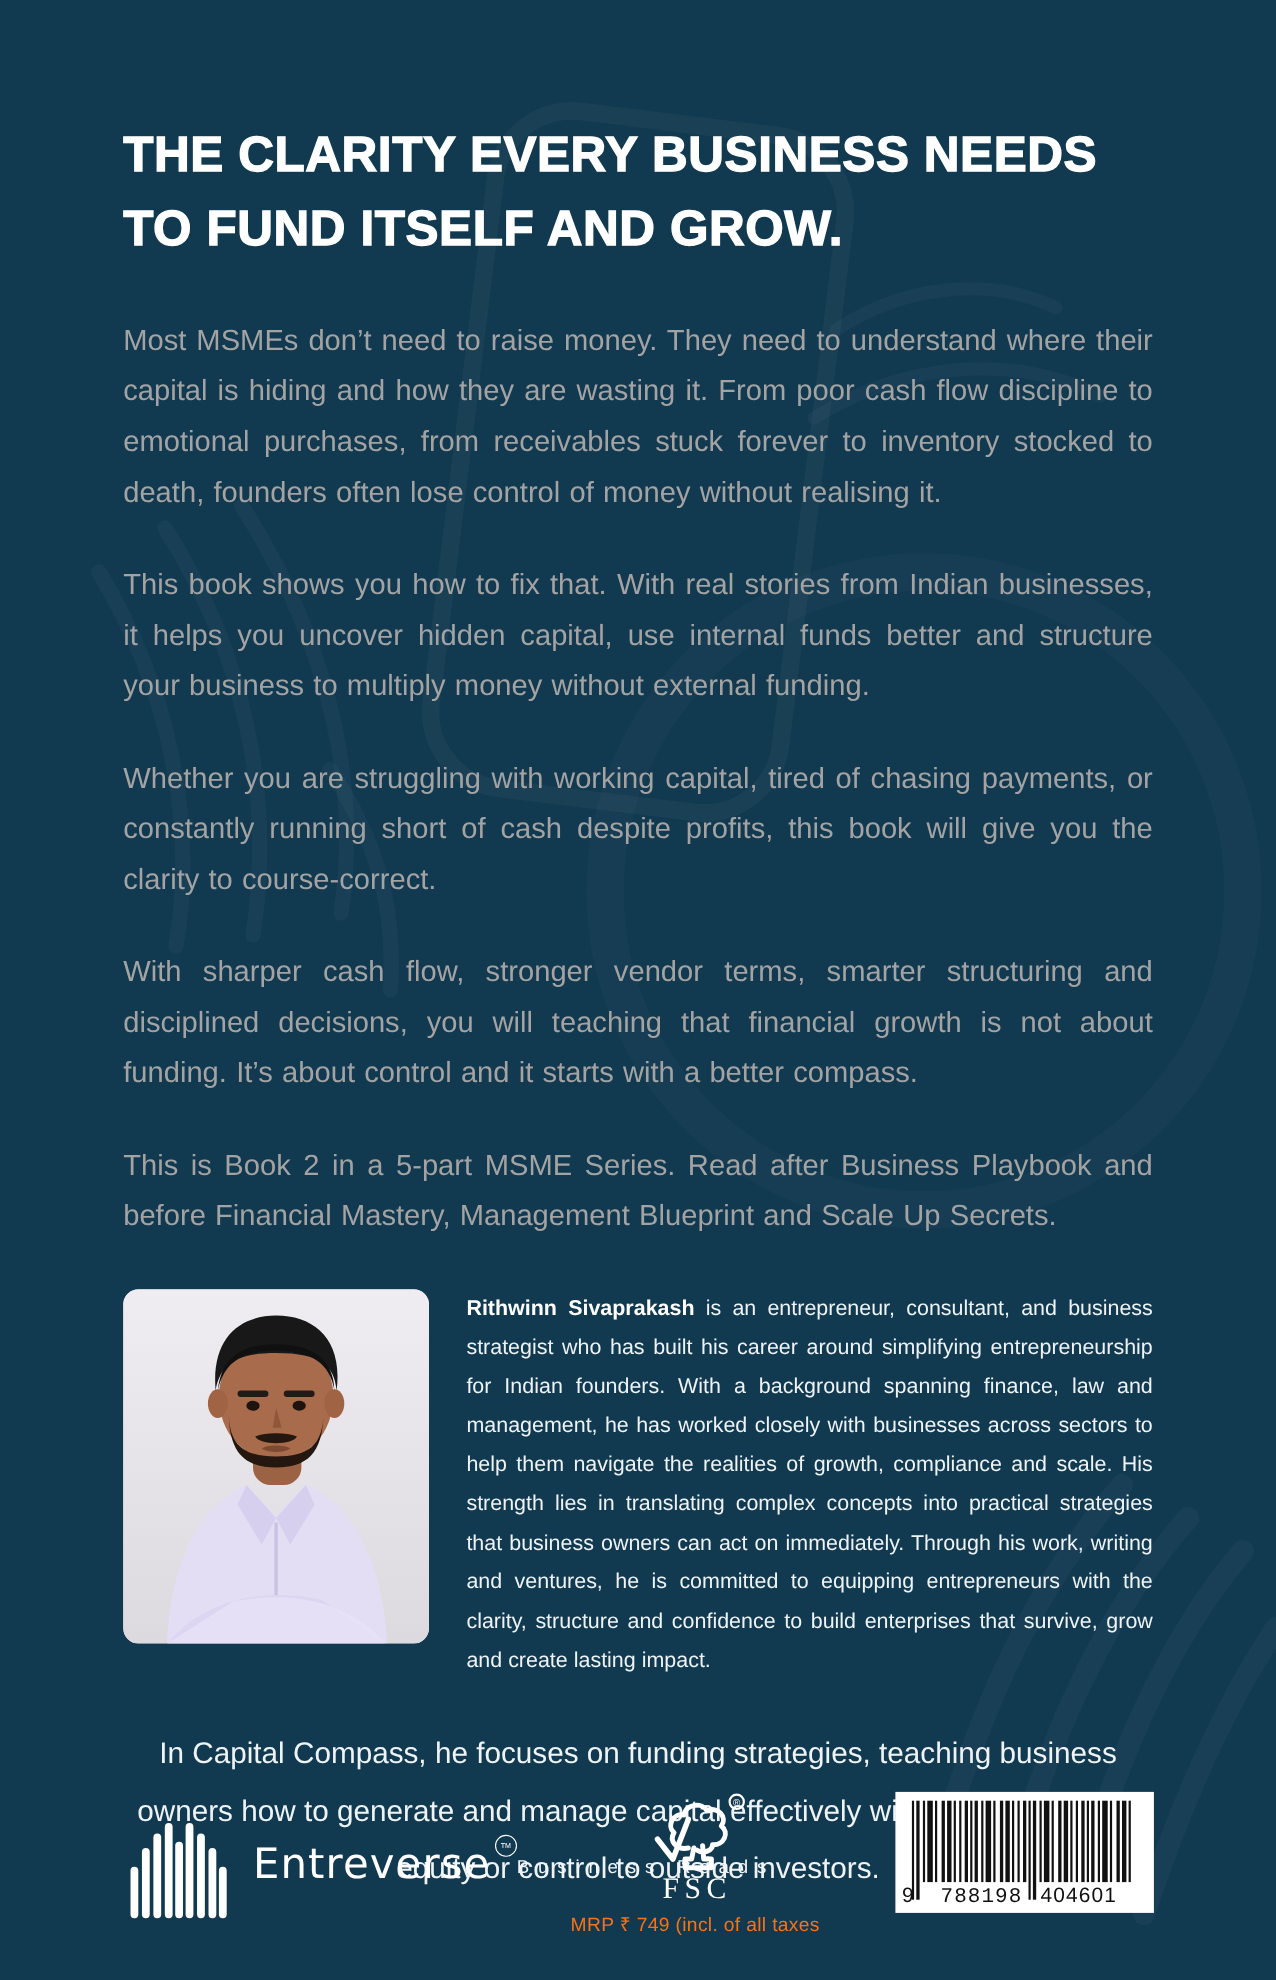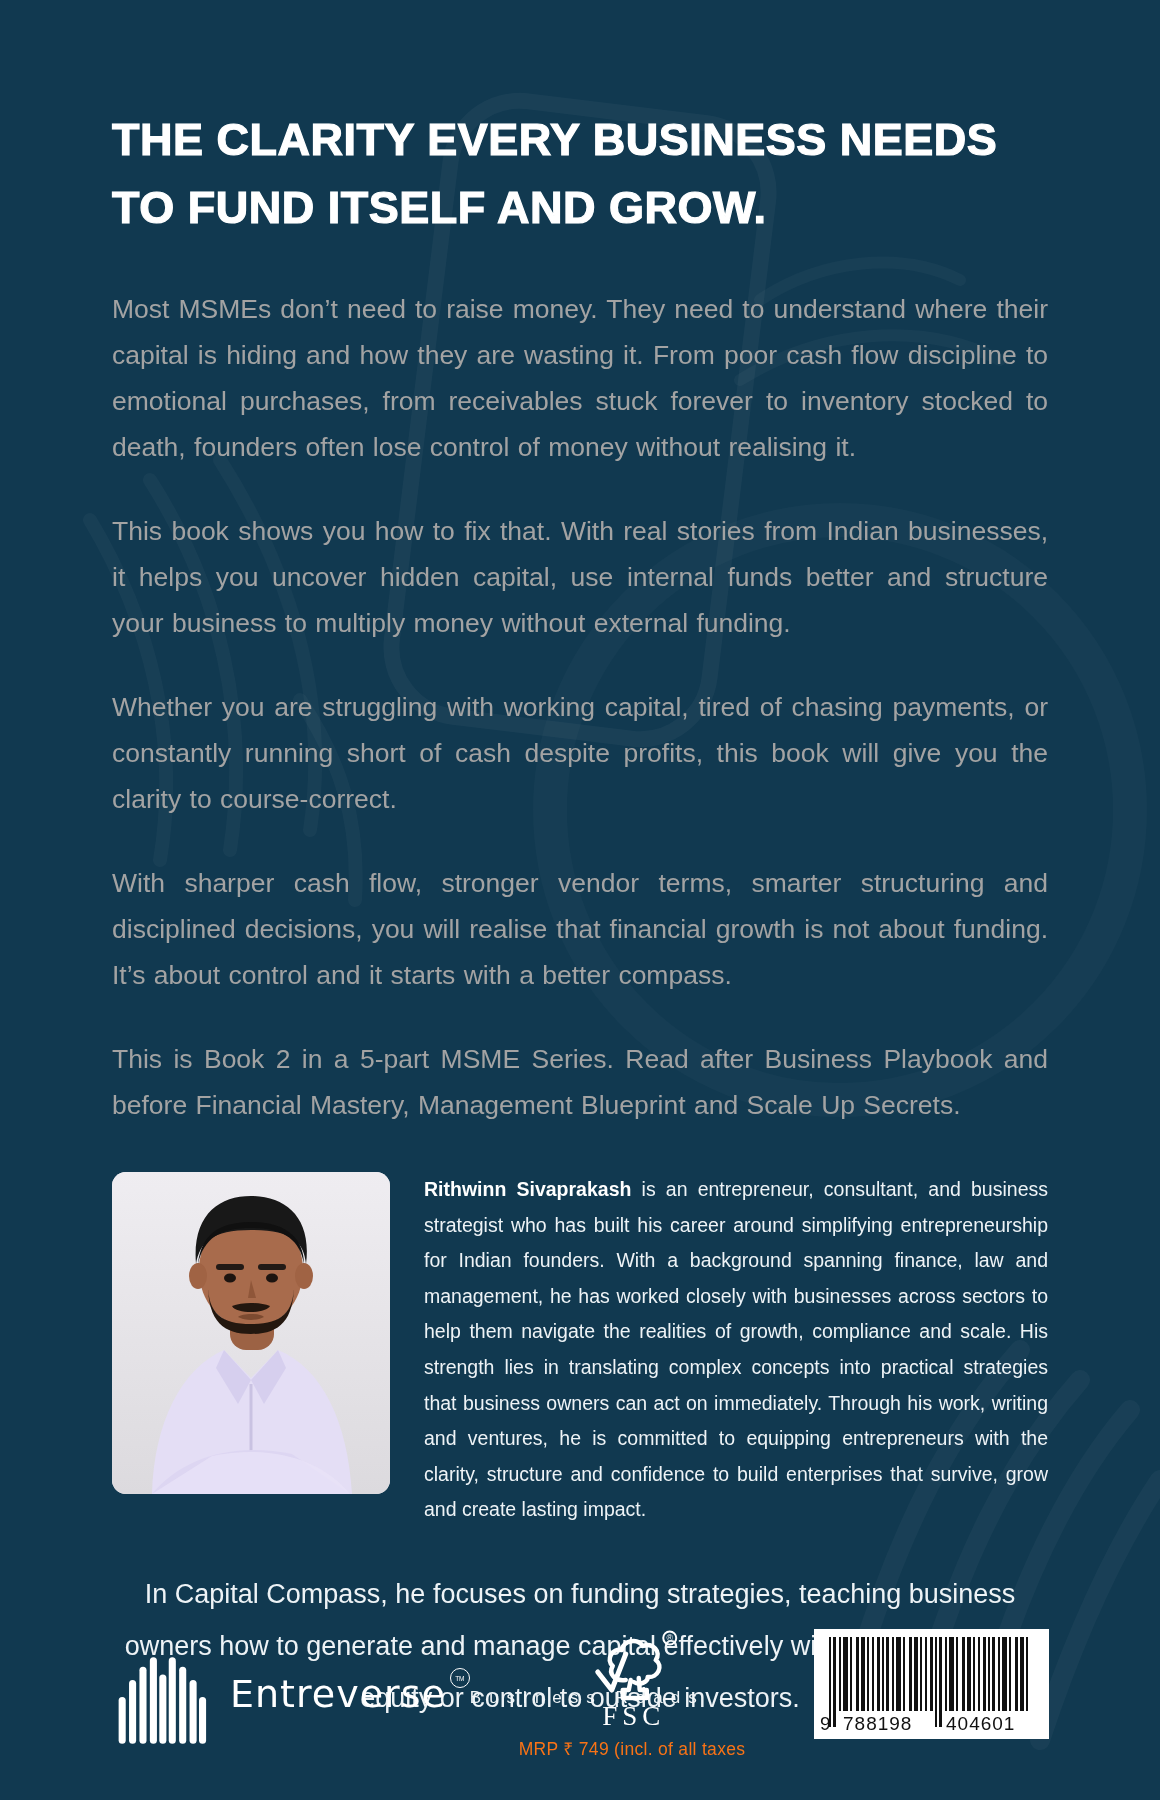--- a/index.html
+++ b/index.html
@@ -105,21 +105,21 @@
     width:233px;height:108px;background:#ffffff;
     box-shadow:0 0 0 1px #ffffff;
   }
   .barcode svg{position:absolute;left:0;top:0;}
   .bc-num{
     position:absolute;bottom:3px;
     font-family:"Liberation Sans", sans-serif;
     font-size:19px;color:#111111;letter-spacing:1px;
   }
   .bc-lead{left:5px;}
-  .bc-g1{left:28px;}
+  .bc-g1{left:40px;font-family:Liberation Mono, monospace;}
   .bc-g2{left:131px;}
 </style>
 </head>
 <body>
 
 <div class="cover">
 
   <svg class="watermark" width="1160" height="1800" viewBox="0 0 1160 1800">
     <g fill="none" stroke="#ffffff" stroke-opacity="0.04">
       <rect x="420" y="110" width="320" height="620" rx="70" stroke-width="16" transform="rotate(7 580 420)"></rect>
@@ -147,21 +147,21 @@
 
     <div class="title">
       <div>THE CLARITY EVERY BUSINESS NEEDS</div>
       <div>TO FUND ITSELF AND GROW.</div>
     </div>
 
     <div class="body-copy">
       <p>Most MSMEs don’t need to raise money. They need to understand where their capital is hiding and how they are wasting it. From poor cash flow discipline to emotional purchases, from receivables stuck forever to inventory stocked to death, founders often lose control of money without realising it.</p>
       <p>This book shows you how to fix that. With real stories from Indian businesses, it helps you uncover hidden capital, use internal funds better and structure your business to multiply money without external funding.</p>
       <p>Whether you are struggling with working capital, tired of chasing payments, or constantly running short of cash despite profits, this book will give you the clarity to course-correct.</p>
-      <p>With sharper cash flow, stronger vendor terms, smarter structuring and disciplined decisions, you will realise that financial growth is not about funding. It’s about control and it starts with a better compass.</p>
+      <p>With sharper cash flow, stronger vendor terms, smarter structuring and disciplined decisions, you will teaching that financial growth is not about funding. It’s about control and it starts with a better compass.</p>
       <p>This is Book 2 in a 5-part MSME Series. Read after Business Playbook and before Financial Mastery, Management Blueprint and Scale Up Secrets.</p>
     </div>
 
     <div class="author-row">
       <div class="author-photo">
 
         <svg viewBox="0 0 278 322">
           <defs>
             <linearGradient id="bgGrad" x1="0" y1="0" x2="0" y2="1">
               <stop offset="0" stop-color="#efedf1"></stop>

